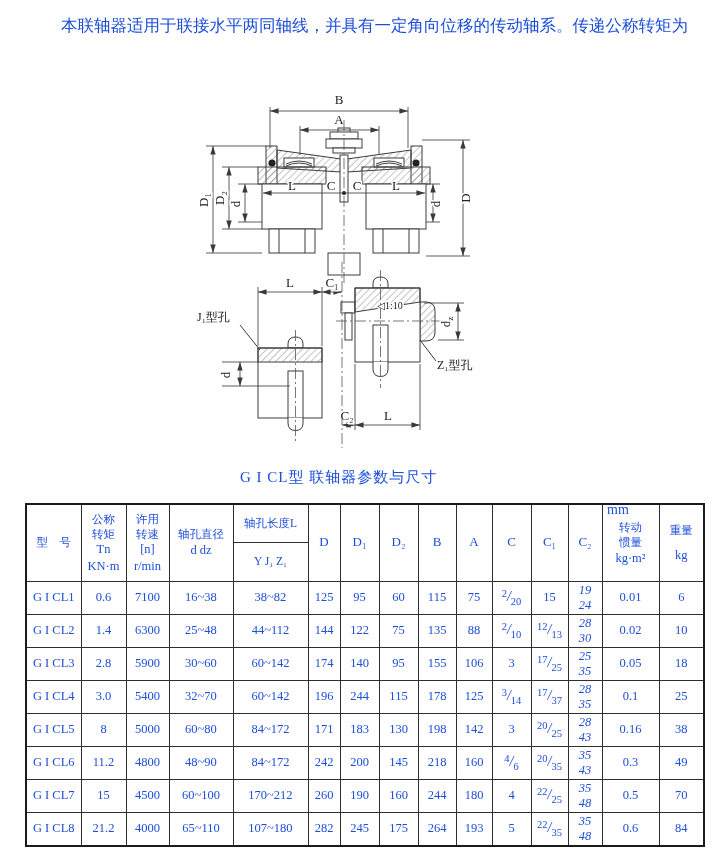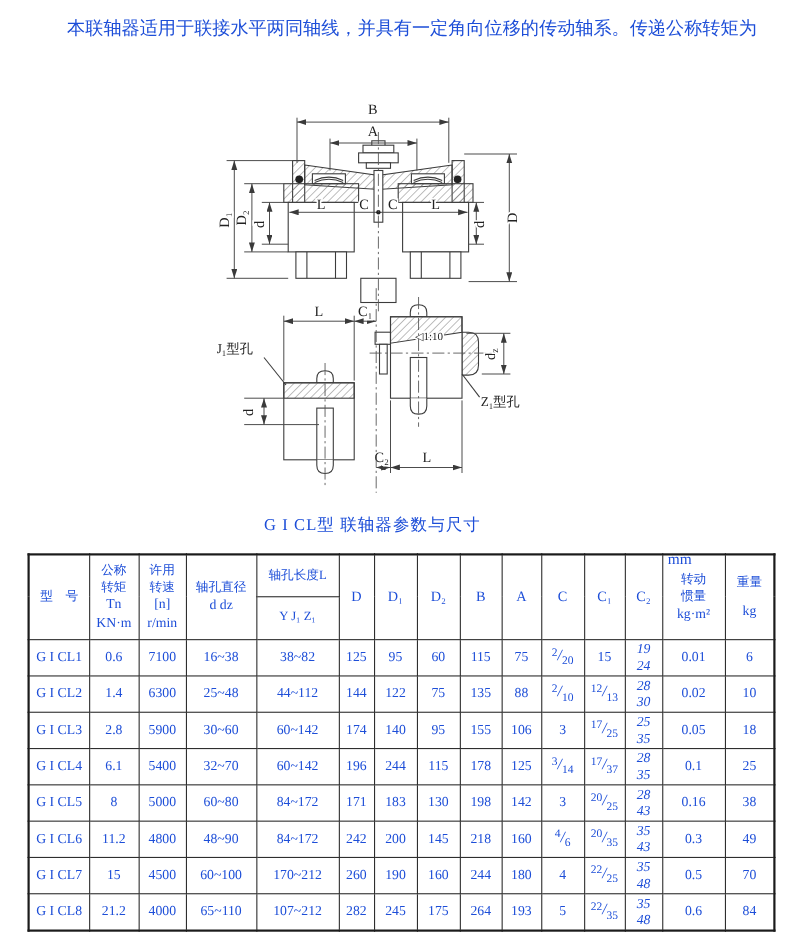--- a/index.html
+++ b/index.html
@@ -309,21 +309,21 @@
           <td>155</td>
           <td>106</td>
           <td>3</td>
           <td><span class="fa">17</span><span class="fs">/</span><span class="fb">25</span></td>
           <td class="gap2">25 35</td>
           <td>0.05</td>
           <td>18</td>
         </tr>
         <tr>
           <td>G I CL4</td>
-          <td>6.1</td>
+          <td>3.0</td>
           <td>5400</td>
           <td>32~70</td>
           <td>60~142</td>
           <td>196</td>
           <td>244</td>
           <td>115</td>
           <td>178</td>
           <td>125</td>
           <td><span class="fa">3</span><span class="fs">/</span><span class="fb">14</span></td>
           <td><span class="fa">17</span><span class="fs">/</span><span class="fb">37</span></td>
@@ -380,21 +380,21 @@
           <td><span class="fa">22</span><span class="fs">/</span><span class="fb">25</span></td>
           <td class="gap2">35 48</td>
           <td>0.5</td>
           <td>70</td>
         </tr>
         <tr>
           <td>G I CL8</td>
           <td>21.2</td>
           <td>4000</td>
           <td>65~110</td>
-          <td>107~212</td>
+          <td>107~180</td>
           <td>282</td>
           <td>245</td>
           <td>175</td>
           <td>264</td>
           <td>193</td>
           <td>5</td>
           <td><span class="fa">22</span><span class="fs">/</span><span class="fb">35</span></td>
           <td class="gap2">35 48</td>
           <td>0.6</td>
           <td>84</td>

